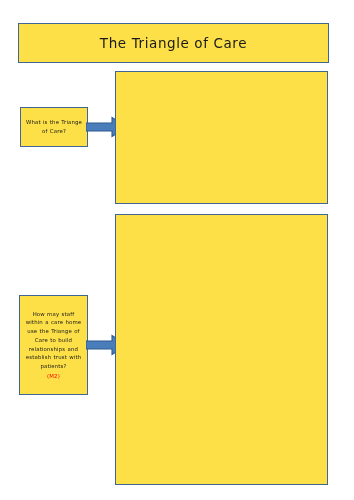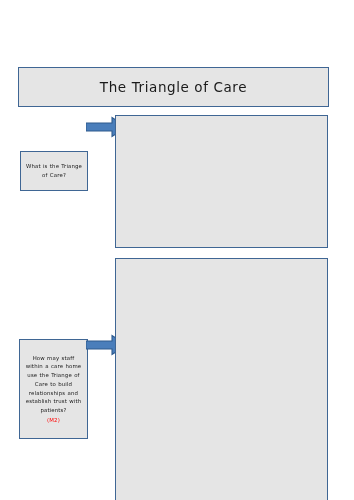--- a/index.html
+++ b/index.html
@@ -18,24 +18,23 @@
 
   .page {
     position: absolute;
     inset: 0;
     background: #ffffff;
   }
 
   
   .wsbox {
     position: absolute;
-    background: #e5e5e5;
+    background: #fde047;
     border: 1.5px solid #3f6694;
     box-sizing: border-box;
-    margin-top: 44px;
   }
 
   
   #title-box {
     left: 18px;
     top: 23px;
     width: 311px;
     height: 40px;
     display: flex;
     align-items: center;

